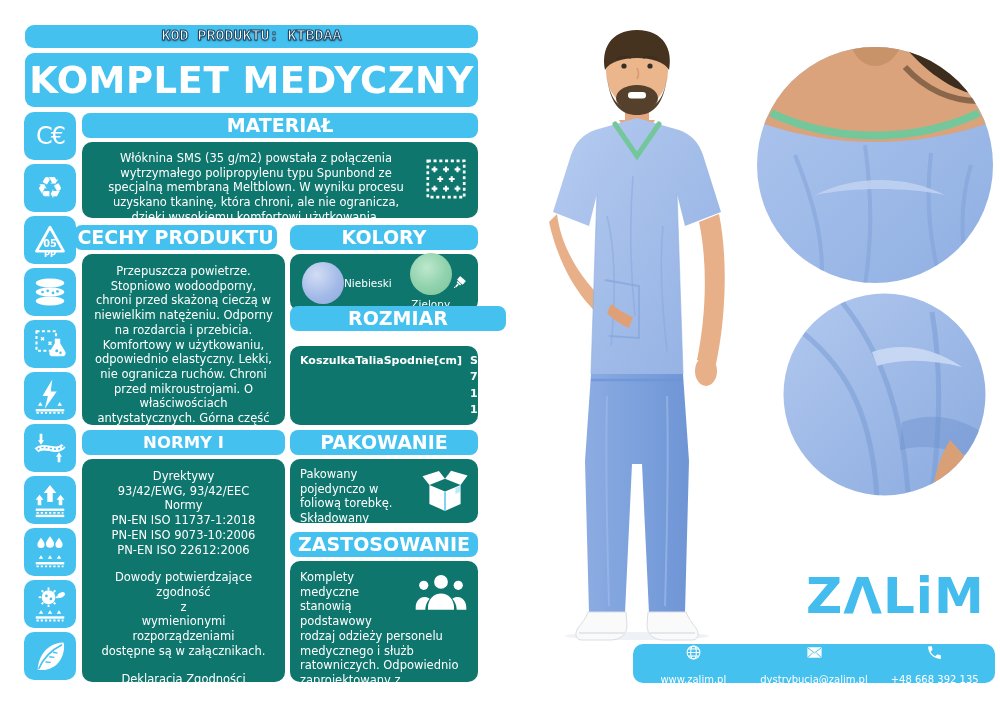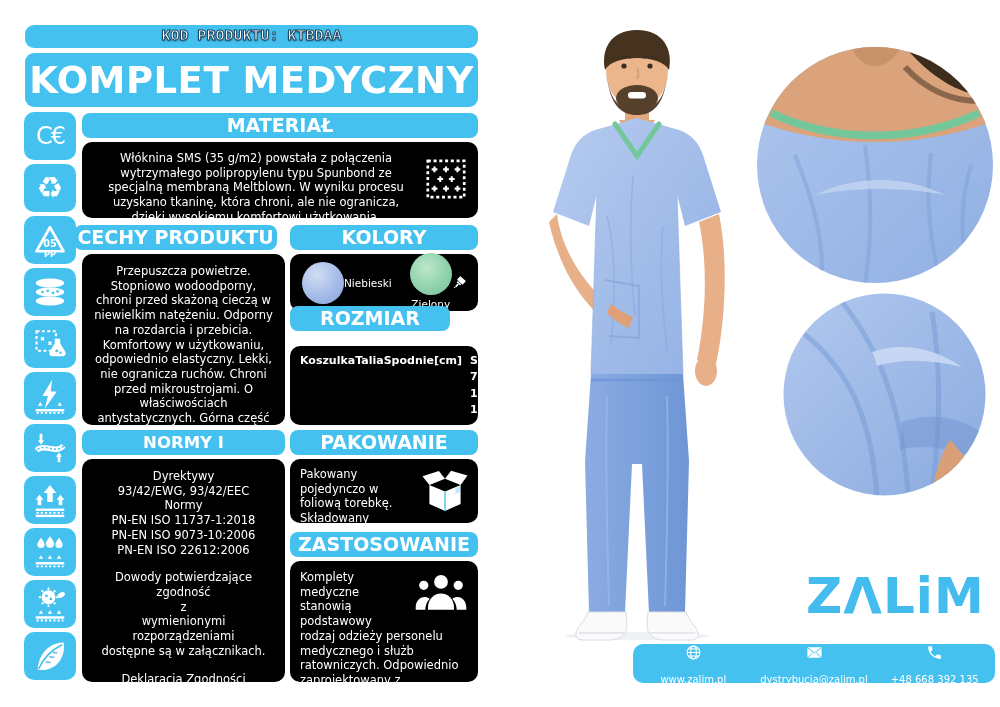--- a/index.html
+++ b/index.html
@@ -8,21 +8,21 @@
   .bar{position:absolute;background:#45c1f0;border-radius:9px;}
   .kod{left:25px;top:25px;width:453px;height:23px;display:flex;align-items:center;justify-content:center;
        color:#fff;font-weight:bold;font-size:15px;-webkit-text-stroke:1px #1d4866;
        text-shadow:0 1px 2px #1d4866;font-family:Liberation Mono, monospace;}
   .title{left:25px;top:53px;width:453px;height:54px;display:flex;align-items:center;justify-content:center;
        color:#fff;font-weight:bold;font-size:37px;letter-spacing:.5px;}
 
   .hdr{position:absolute;background:#45c1f0;border-radius:8px;height:25px;line-height:25px;
        color:#fff;font-weight:bold;font-size:19px;text-align:center;}
   .hdr.small{font-size:16.5px;}
-  .panel{position:absolute;background:#000000;border-radius:10px;color:#fff;
+  .panel{position:absolute;background:#0f766e;border-radius:10px;color:#fff;
        font-size:11.5px;line-height:1.28;box-sizing:border-box;}
   .pre{white-space:pre-line;}
   .center{text-align:center;}
 
   .tile{position:absolute;left:24px;width:52px;height:48px;background:#45c1f0;border-radius:10px;
         display:flex;align-items:center;justify-content:center;color:#fff;}
   .tile svg{width:36px;height:36px;}
   .ce-text{font-size:24px;color:#fff;letter-spacing:-2px;font-family:"DejaVu Sans",sans-serif;}
   .recycle-glyph{font-size:30px;line-height:1;}
 
@@ -207,21 +207,21 @@
     <svg viewBox="0 0 24 24" style="width:42px;height:42px;margin-left:auto">
       <g transform="rotate(42 12 12)" fill="#fff">
         <rect x="5.5" y="2" width="13" height="8.2" rx="1"></rect>
         <rect x="8" y="11.2" width="8" height="2.6"></rect>
         <path d="M10.4 14.6h3.2l-.4 5.2a1.2 1.2 0 0 1-2.4 0z"></path>
       </g>
       <circle cx="4.5" cy="19.5" r="1.1" fill="#fff"></circle>
     </svg>
   </div>
 
-  <div class="hdr" style="left:290px;top:306px;width:160px">ROZMIAR</div>
+  <div class="hdr" style="left:290px;top:306px;width:216px">ROZMIAR</div>
   <div class="panel" style="left:290px;top:346px;width:188px;height:79px;padding:8px 8px 8px 10px;display:flex;align-items:center">
     <div class="sizegrid">
       <div class="col">
         <span>Koszulka</span>
         <span>Talia</span>
         <span>Spodnie</span>
         <span>[cm]</span>
       </div>
       <div class="col">
         <span>S: 71, 112, 108</span>

